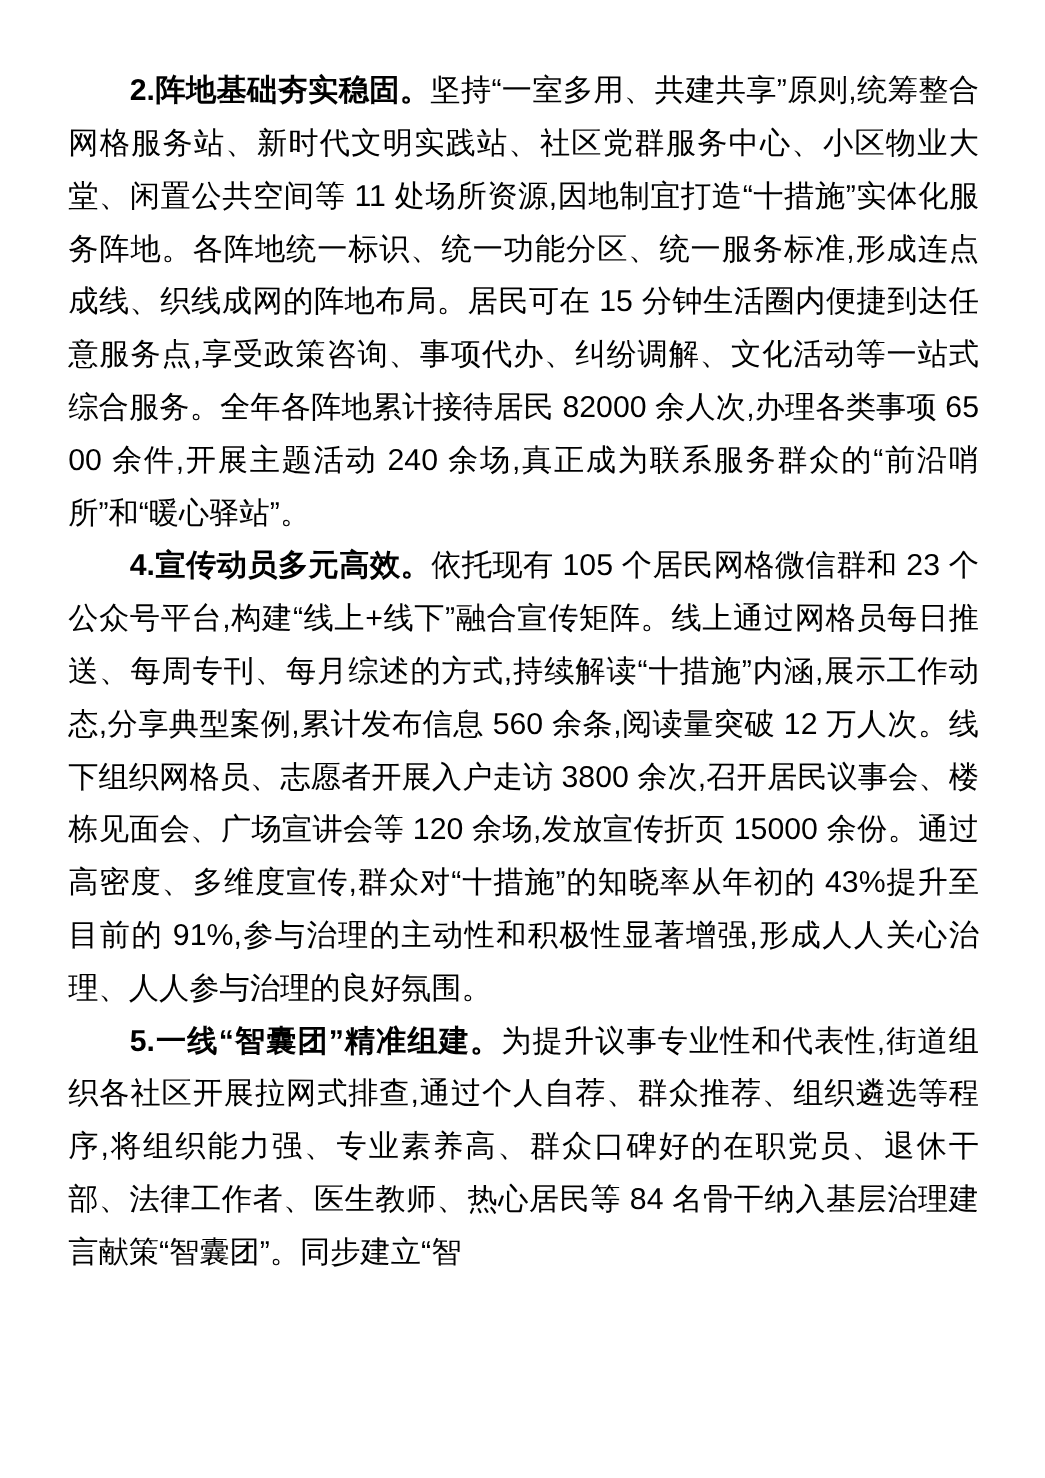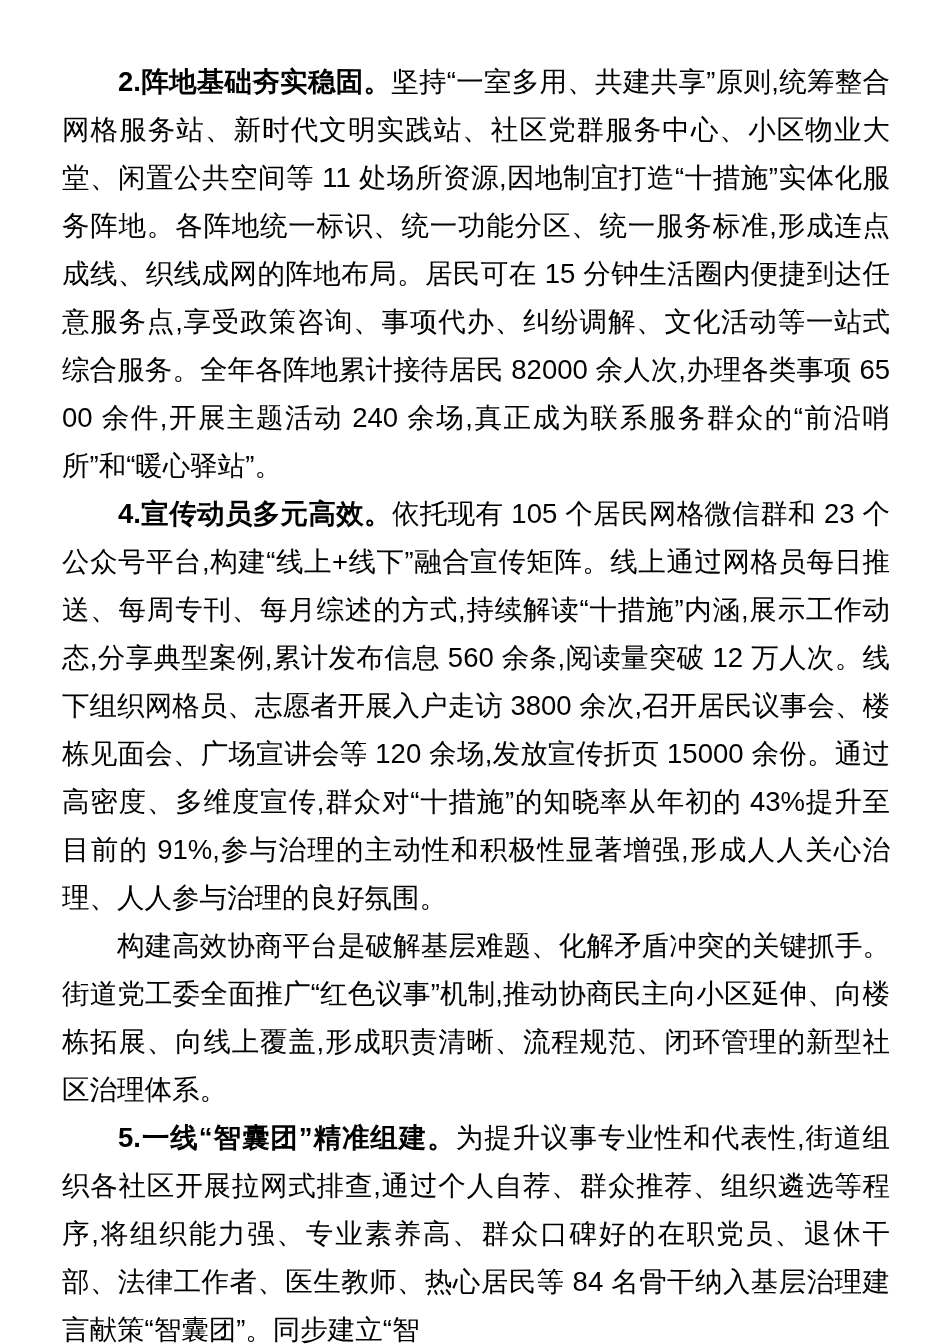--- a/index.html
+++ b/index.html
@@ -51,18 +51,17 @@
 <body>
 
 <div class="page">
   <div class="doc-body">
 
     <p class="para indent-head"><span class="b">2.阵地基础夯实稳固。</span><span>坚持“一室多用、共建共享”原则,统筹整合网格服务站、新时代文明实践站、社区党群服务中心、小区物业大堂、闲置公共空间等 11 处场所资源,因地制宜打造“十措施”实体化服务阵地。各阵地统一标识、统一功能分区、统一服务标准,形成连点成线、织线成网的阵地布局。居民可在 15 分钟生活圈内便捷到达任意服务点,享受政策咨询、事项代办、纠纷调解、文化活动等一站式综合服务。全年各阵地累计接待居民 82000 余人次,办理各类事项 6500 余件,开展主题活动 240 余场,真正成为联系服务群众的“前沿哨所”和“暖心驿站”。</span></p>
 
     <p class="para indent-head"><span class="b">4.宣传动员多元高效。</span><span>依托现有 105 个居民网格微信群和 23 个公众号平台,构建“线上+线下”融合宣传矩阵。线上通过网格员每日推送、每周专刊、每月综述的方式,持续解读“十措施”内涵,展示工作动态,分享典型案例,累计发布信息 560 余条,阅读量突破 12 万人次。线下组织网格员、志愿者开展入户走访 3800 余次,召开居民议事会、楼栋见面会、广场宣讲会等 120 余场,发放宣传折页 15000 余份。通过高密度、多维度宣传,群众对“十措施”的知晓率从年初的 43%提升至目前的 91%,参与治理的主动性和积极性显著增强,形成人人关心治理、人人参与治理的良好氛围。</span></p>
 
 
-    <p class="para indent-2"><span>构建高效协商平台是破解基层难题、化解矛盾冲突的关键抓手。街道党工委全面推广“红色议事”机制,推动协商民主向小区延伸、向楼栋拓展、向线上覆盖,形成职责清晰、流程规范、闭环管理的新型社区治理体系。</span></p>
 
     <p class="para indent-head"><span class="b">5.一线“智囊团”精准组建。</span><span>为提升议事专业性和代表性,街道组织各社区开展拉网式排查,通过个人自荐、群众推荐、组织遴选等程序,将组织能力强、专业素养高、群众口碑好的在职党员、退休干部、法律工作者、医生教师、热心居民等 84 名骨干纳入基层治理建言献策“智囊团”。同步建立“智</span></p>
 
   </div>
 </div>
 
 </body></html>

